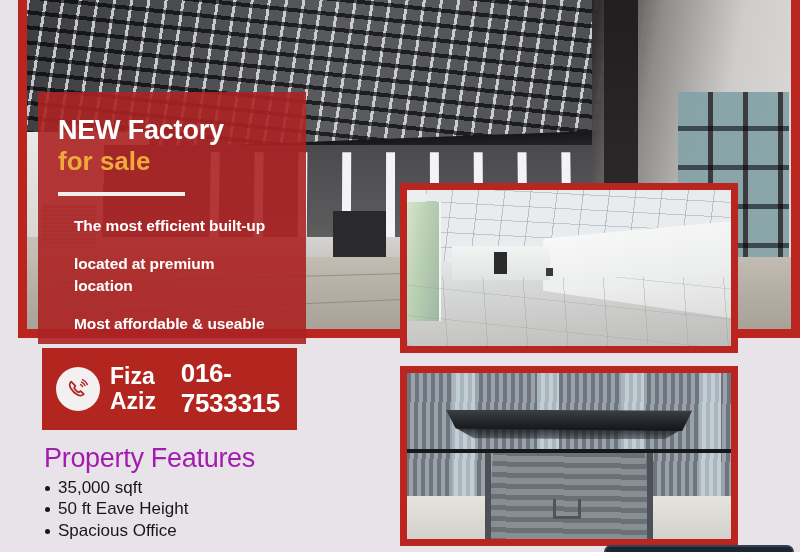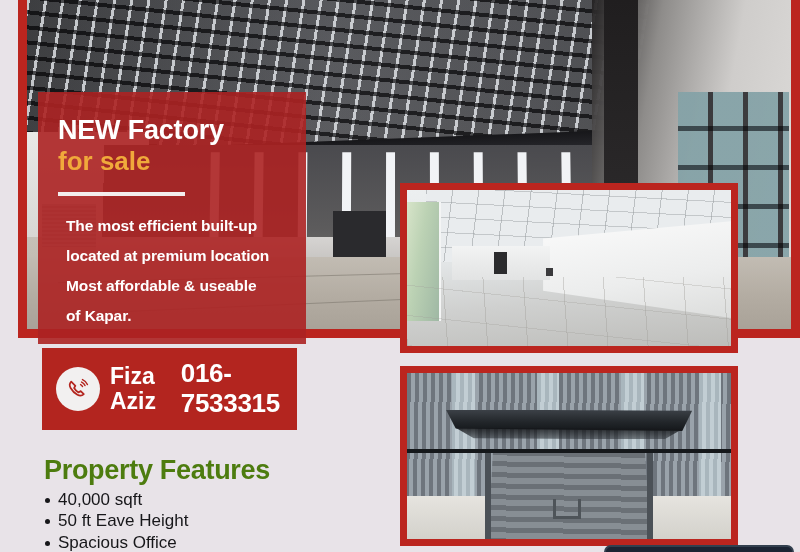--- a/index.html
+++ b/index.html
@@ -203,21 +203,21 @@
     width: 127px;
     height: 4px;
     background: #f3eded;
     margin: 16px 0 19px 0;
   }
   #promo-panel .body-line {
     color: #ffffff;
     font-size: 15.5px;
     font-weight: bold;
     line-height: 1.42;
-    margin: 8px;
+    margin: 16px;
     letter-spacing: -0.1px;
   }
 
   
   #office-frame {
     left: 400px;
     top: 183px;
     width: 338px;
     height: 170px;
     border: 7px solid #bb251f;
@@ -412,26 +412,26 @@
   }
 
   
   #features {
     position: absolute;
     left: 44px;
     top: 440px;
     width: 350px;
   }
   #features-title {
-    color: #4d7c0f;
+    color: #a21caf;
     font-size: 27px;
-    font-weight: bold;
+    font-weight: normal;
     letter-spacing: -0.3px;
     line-height: 1.1;
-    margin: 16px 0 3px 0;
+    margin: 4px 0 3px 0;
   }
   .feature-cols {
     display: flex;
     gap: 12px;
   }
   .feature-col {
     list-style: none;
     margin: 0;
     padding: 0;
   }
@@ -551,21 +551,21 @@
     <div id="contact-text">
       <span id="contact-name">Fiza Aziz</span>
       <span id="contact-phone">016-7533315</span>
     </div>
   </div>
 
   <div id="features">
     <h2 id="features-title">Property Features</h2>
     <div class="feature-cols">
       <ul class="feature-col col-left">
-        <li class="bulleted">40,000 sqft</li>
+        <li class="bulleted">35,000 sqft</li>
         <li class="bulleted">50 ft Eave Height</li>
         <li class="bulleted">Spacious Office</li>
       </ul>
     </div>
   </div>
 
   <div id="bottom-widget"></div>
 
 </div>
 

